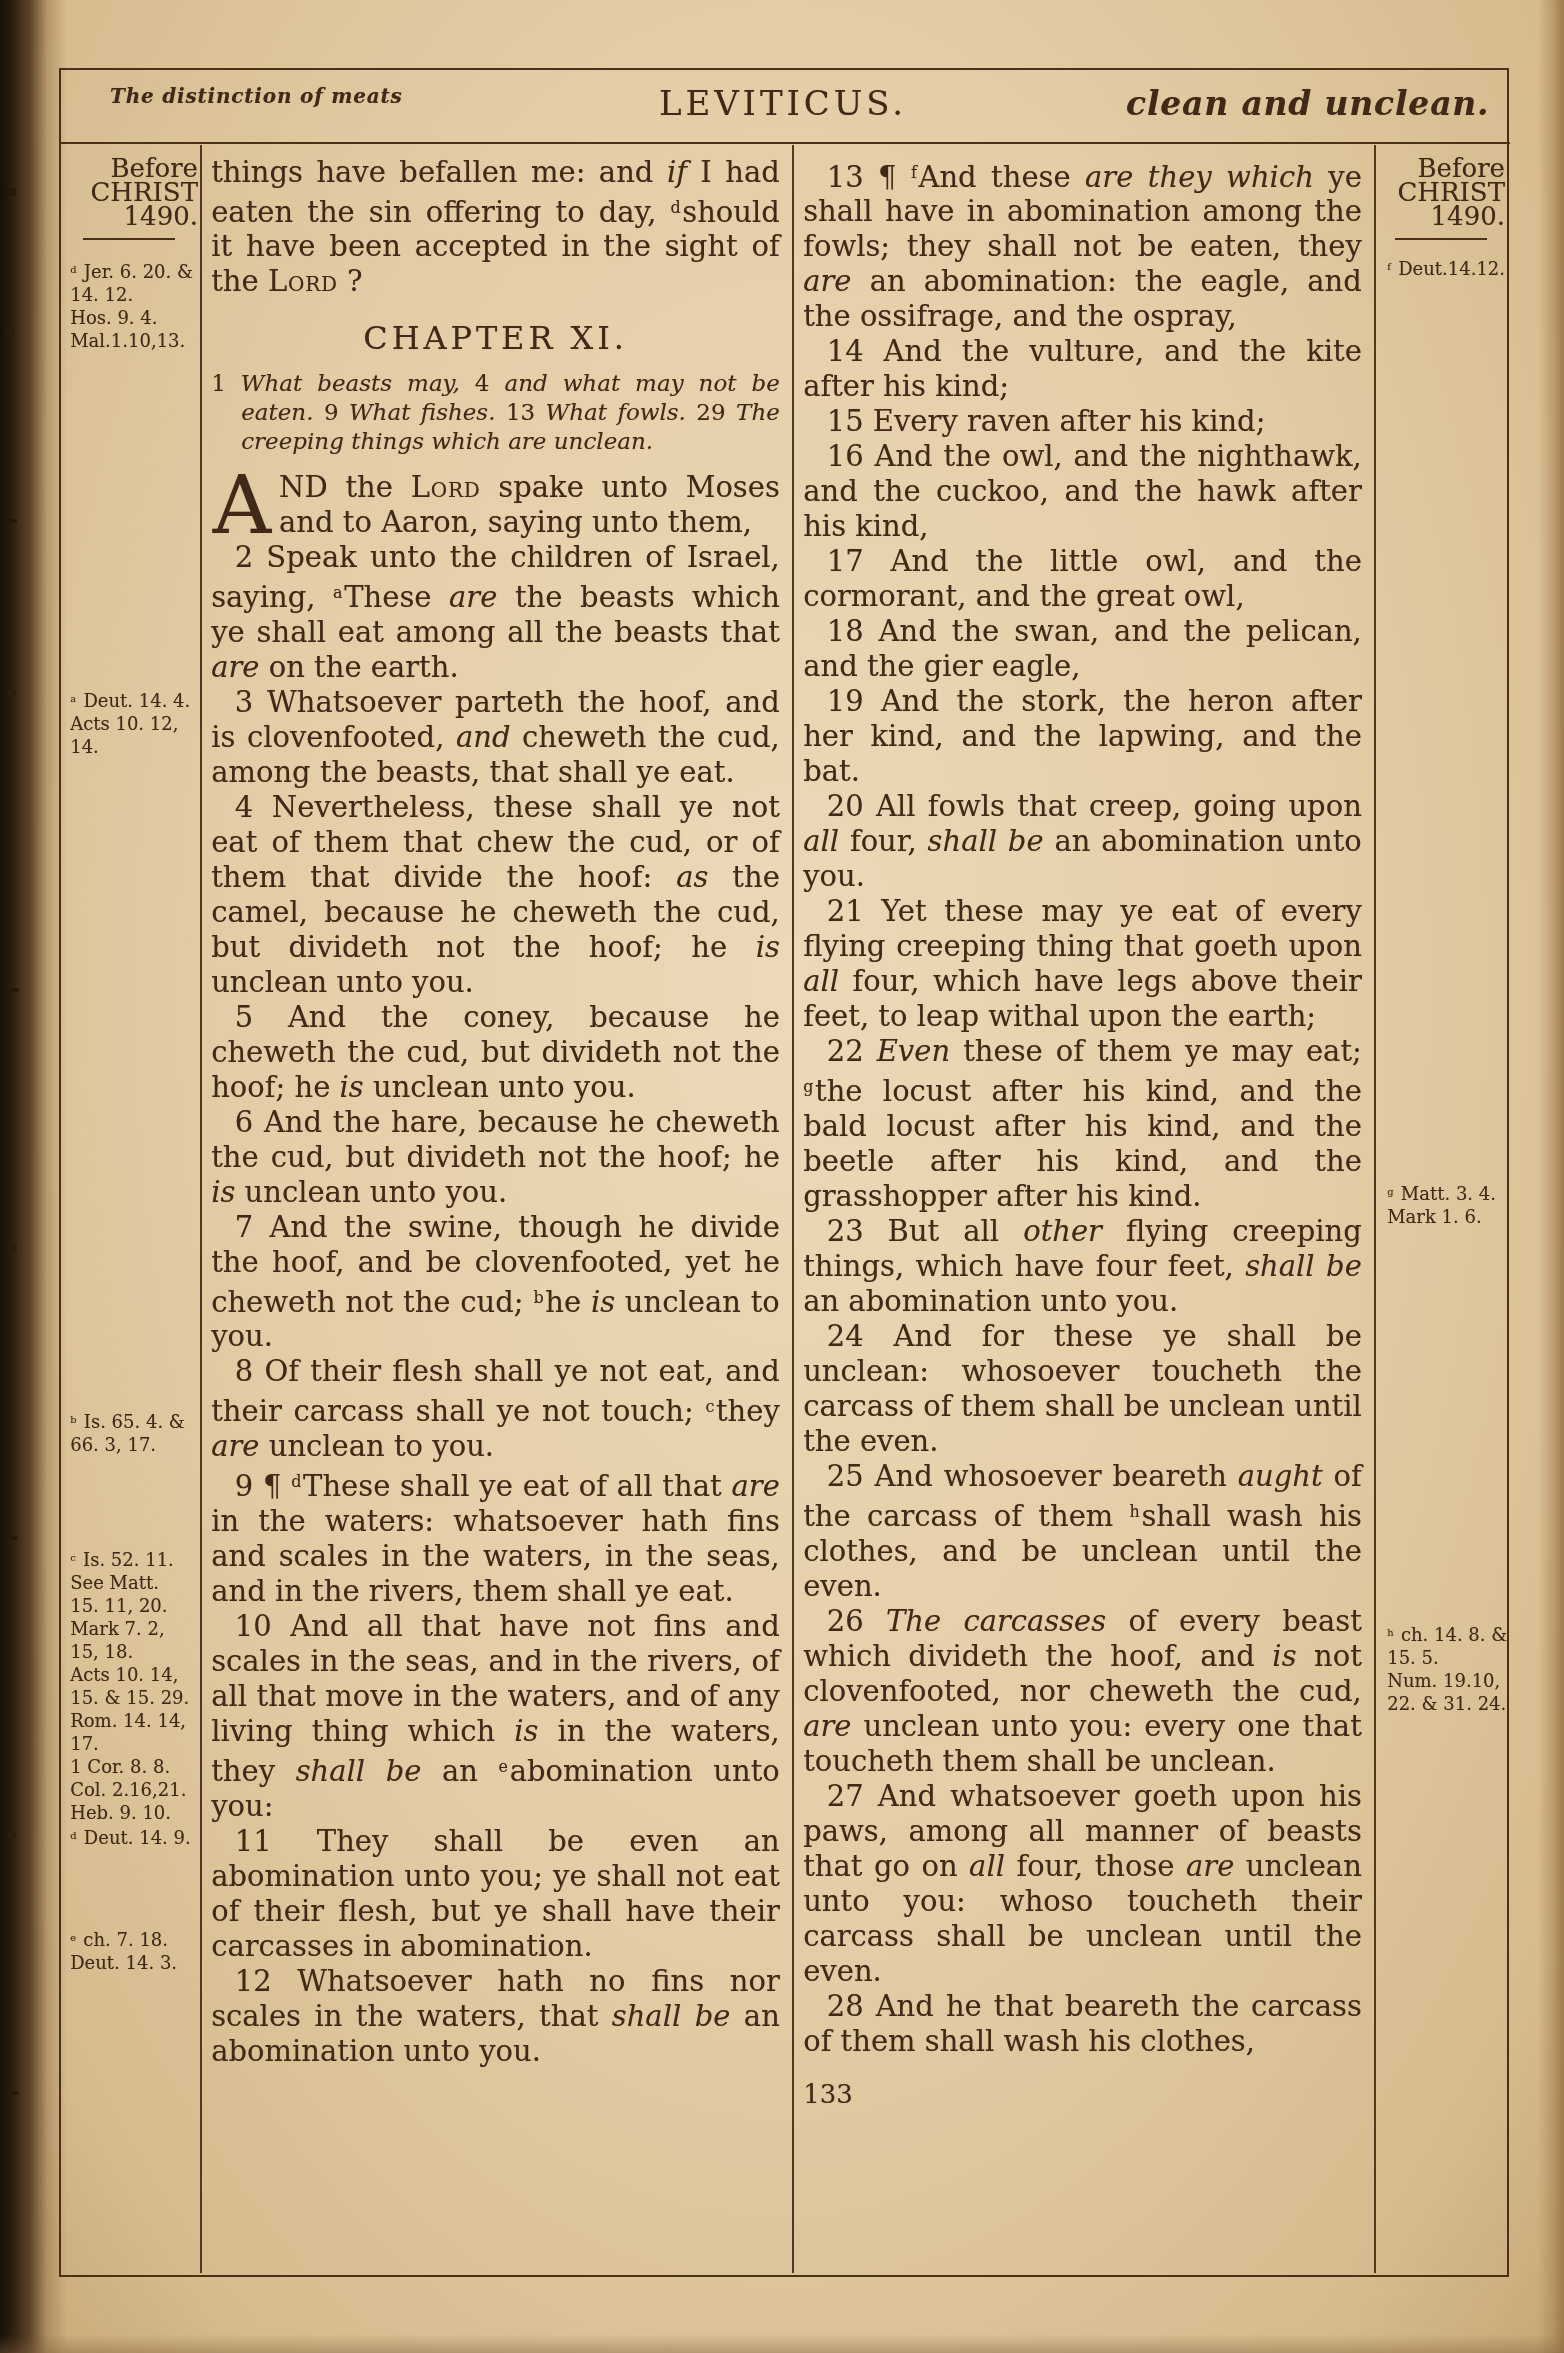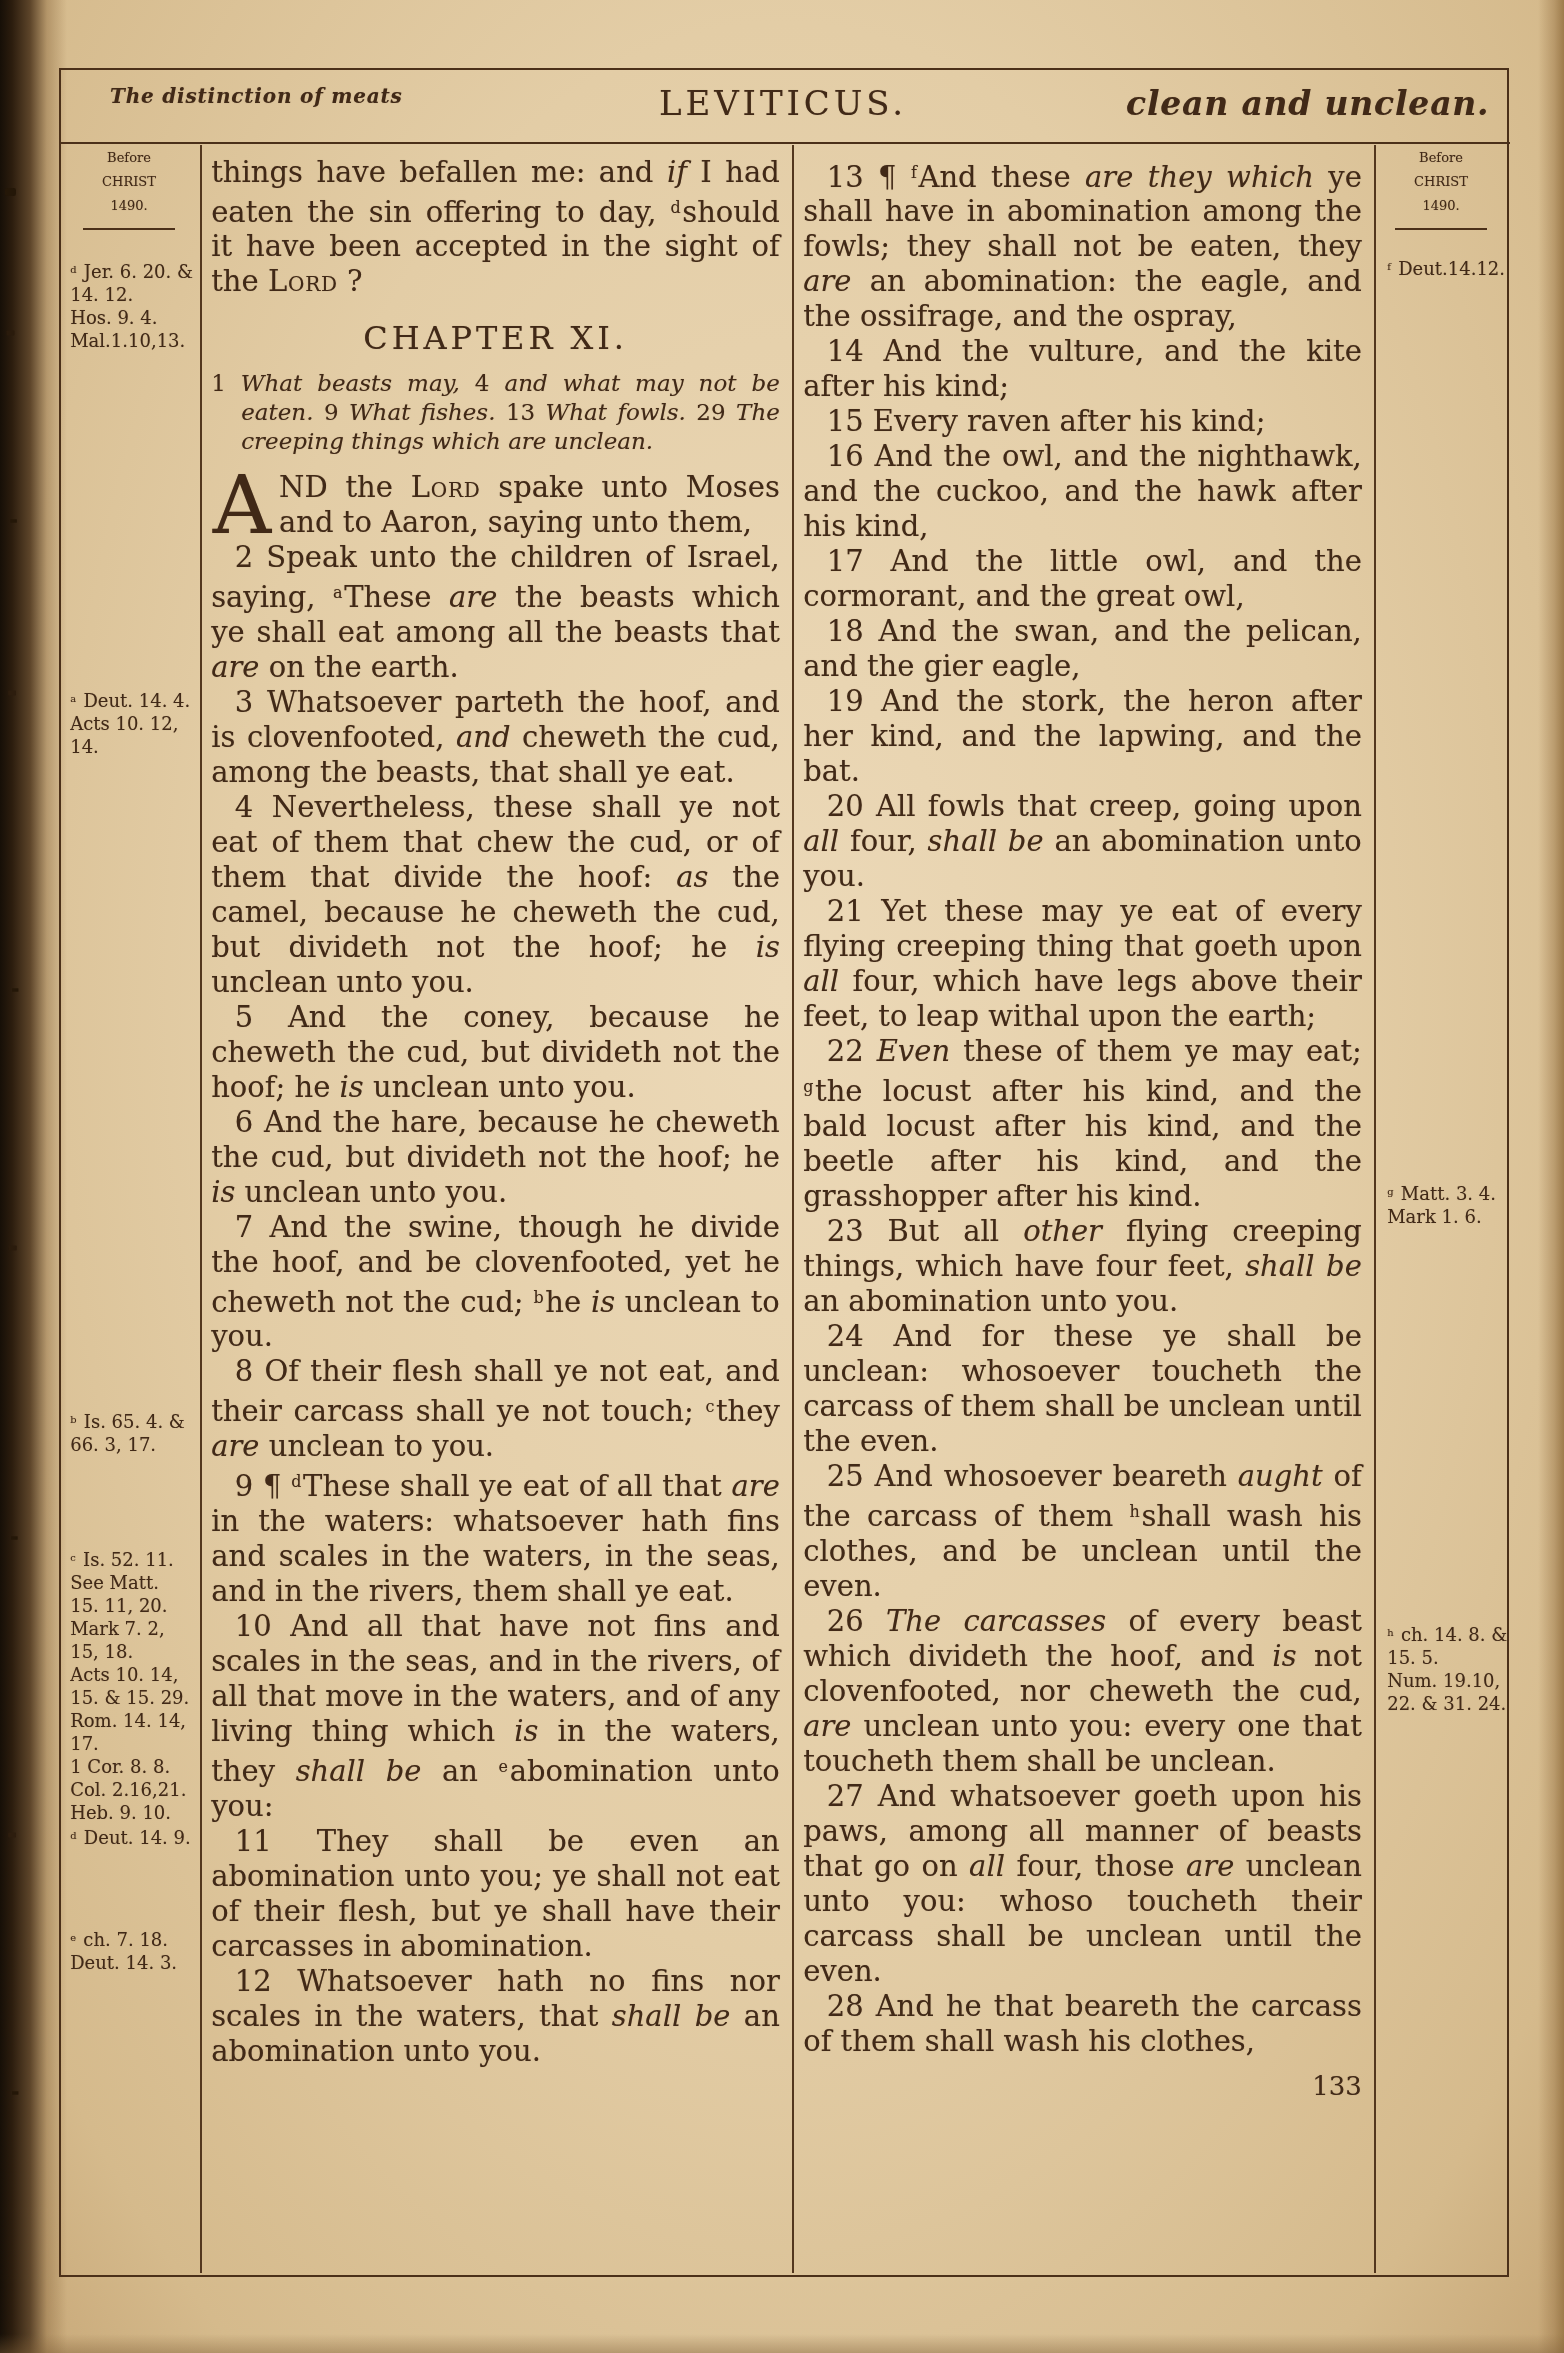--- a/index.html
+++ b/index.html
@@ -29,41 +29,41 @@
   
   .runhead{position:absolute;left:61px;top:70px;width:1444px;height:72px;}
   .rh-left{position:absolute;left:22px;top:14px;font-size:20px;font-style:italic;font-weight:bold;letter-spacing:0.8px;margin-left:27px;}
   .rh-center{position:absolute;left:0;right:0;top:12.5px;text-align:center;font-size:34px;letter-spacing:3.9px;}
   .rh-right{position:absolute;right:15.6px;top:14px;font-size:33px;font-style:italic;font-weight:bold;letter-spacing:0.8px;}
 
   
   .margincol{position:absolute;top:142px;height:2131px;}
   .margin-left{left:60px;width:138px;}
   .margin-right{left:1377px;width:128px;}
-  .bc-block{position:absolute;top:4px;left:0;width:100%;text-align:center;font-size:13px;line-height:24px;}
+  .bc-block{position:absolute;top:14px;left:0;width:100%;text-align:right;font-size:26px;line-height:24px;}
   .bc-rule{width:92px;height:1.6px;background:#4b3019;margin:10.2px auto 0;}
   .margin-note{position:absolute;left:0;width:100%;padding-left:10.2px;box-sizing:border-box;font-size:18px;line-height:23px;margin-top:8px;}
   .note-line{white-space:nowrap;}
 
   
   .textcol{position:absolute;top:142px;height:2131px;box-sizing:border-box;
     text-align:justify;font-size:29px;line-height:35px;padding:12.5px 10.2px 0 10.2px;overflow:hidden;}
   .col-left{left:201px;width:589px;}
   .col-right{left:793px;width:579px;}
   .textcol p{margin:0;}
   .para-cont{text-indent:0;}
   .para-verse{text-indent:23.5px;}
   .para-drop{text-indent:0;}
   .para-heading{text-align:center;font-size:32px;letter-spacing:3.9px;margin:22px 0 12.5px !important;text-indent:0;}
   .para-summary{font-size:23px;line-height:29px;padding-left:30px;text-indent:-30px;margin-bottom:14px !important;text-align:justify;}
   .run-i{font-style:italic;}
   .run-s{font-size:0.55em;vertical-align:0.55em;padding-right:1.6px;}
   .run-c{font-variant:small-caps;letter-spacing:0.8px;}
   .run-d{float:left;font-size:81px;line-height:62px;padding:3.9px 7.8px 0 1.6px;}
-  .page-num{text-align:right;font-size:26px;margin-top:10px;}
+  .page-num{text-align:left;font-size:26px;margin-top:18px;}
 
   
   .photo, .photo *{text-shadow:0 0 0.8px rgba(66,42,24,.35);}
 </style>
 </head>
 <body>
 
 <div class="photo">
   <div class="edge-left"></div>
   <div class="edge-right"></div>

